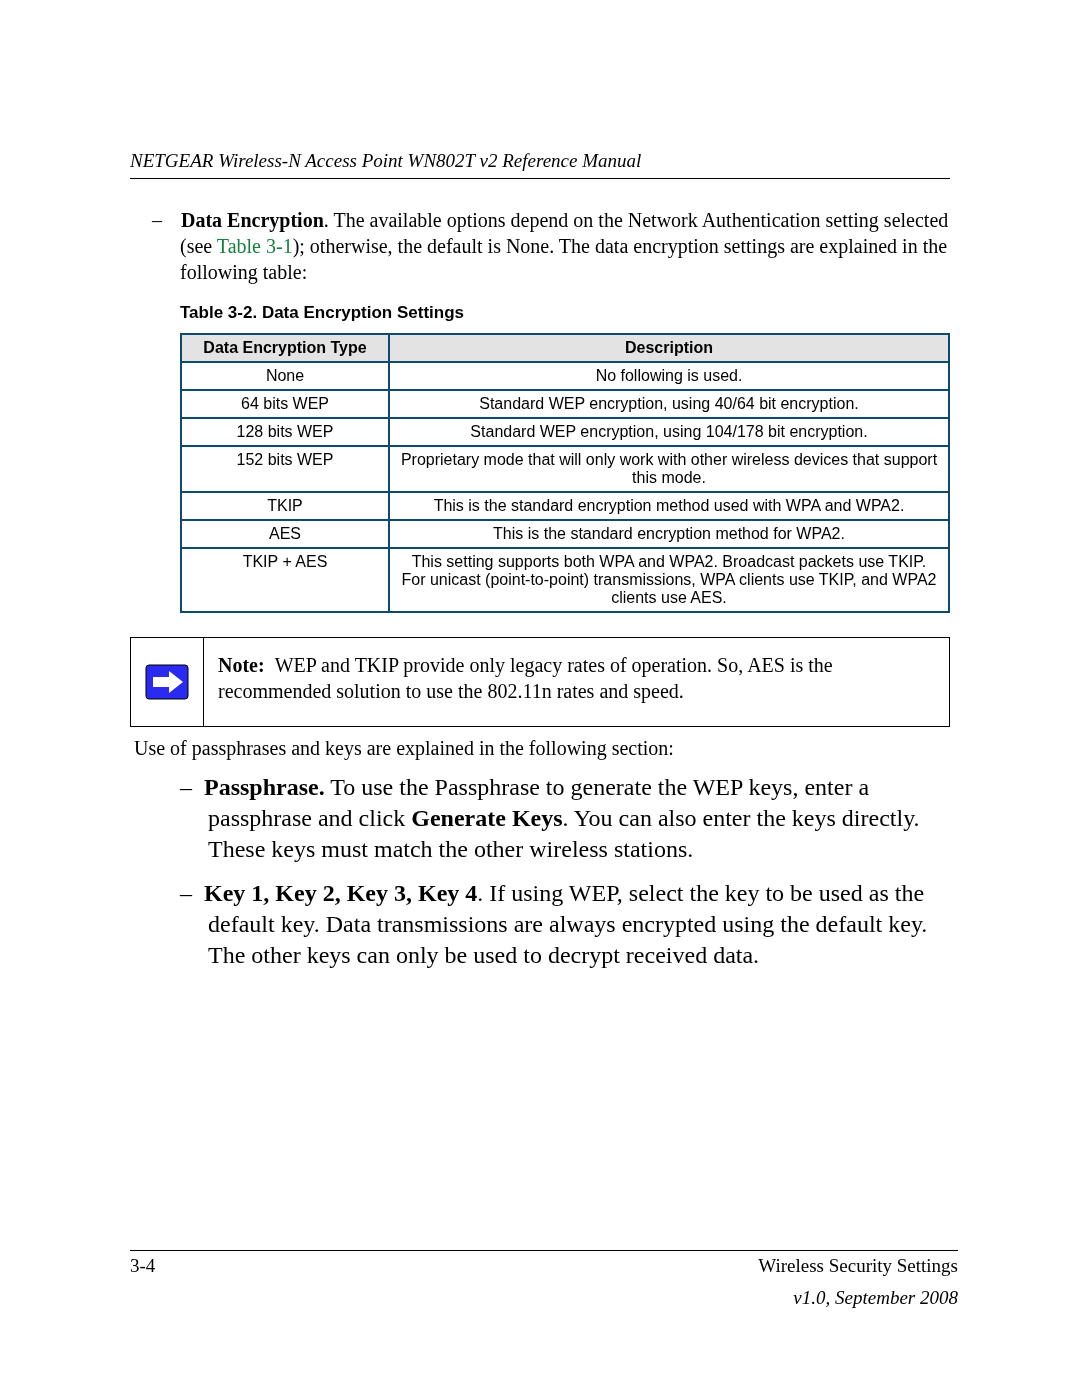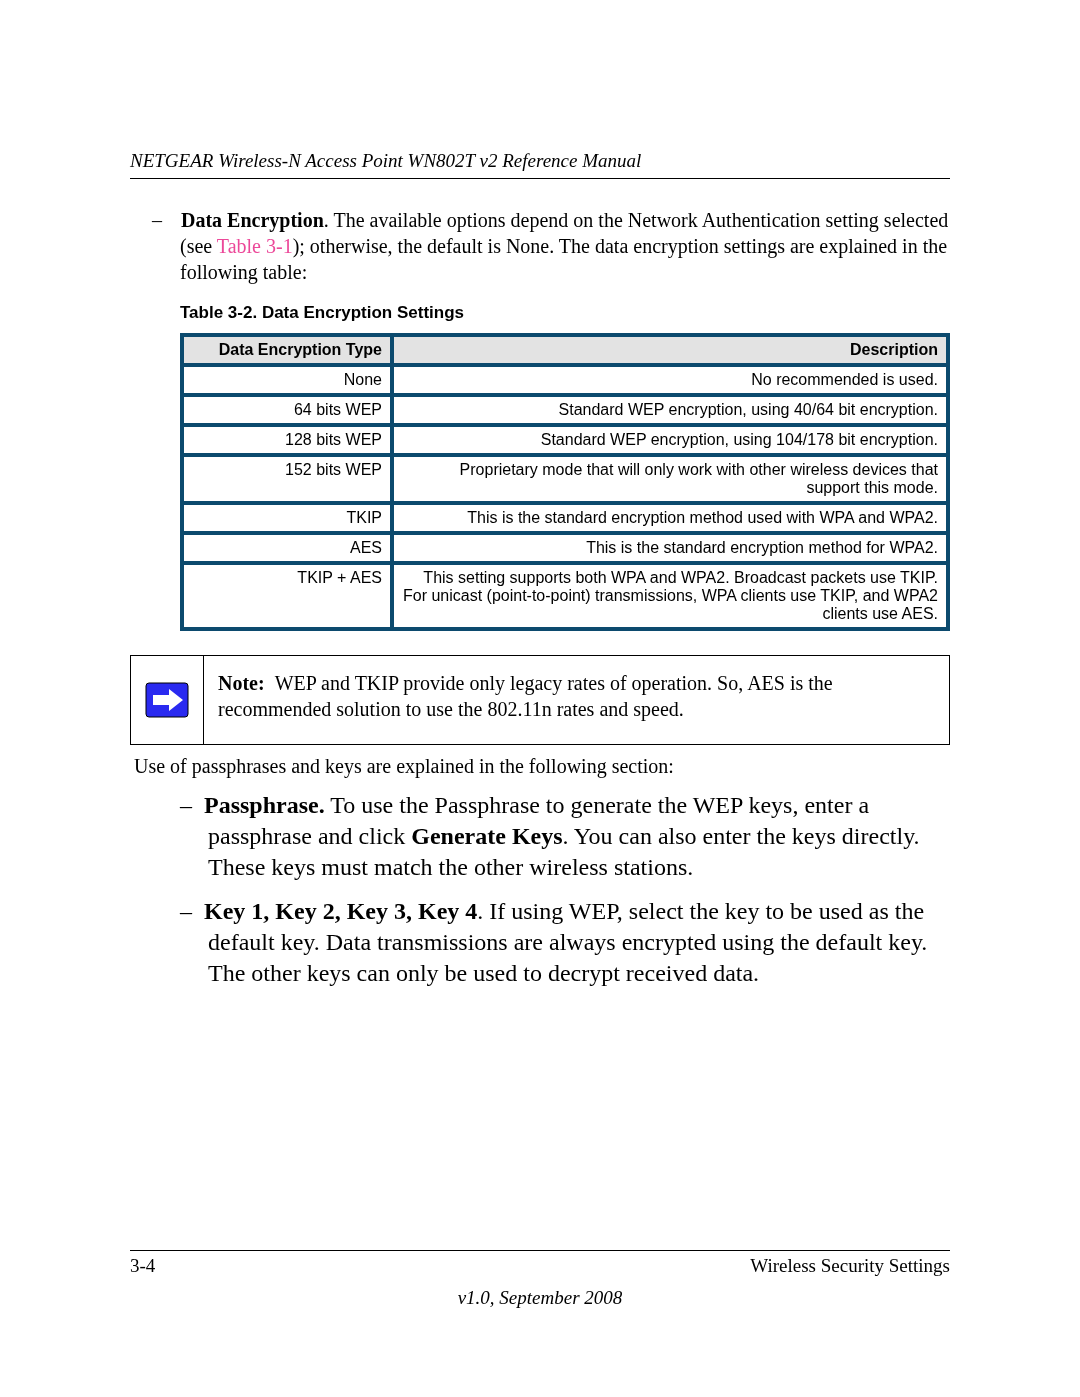--- a/index.html
+++ b/index.html
@@ -42,24 +42,24 @@
     margin: 0 0 10px 50px;
   }
   table.enc {
     border-collapse: collapse;
     width: calc(100% - 50px);
     margin-left: 50px;
     font-family: Arial, Helvetica, sans-serif;
     font-size: 16px;
   }
   table.enc th, table.enc td {
-    border: 4px solid #0c4a6e;
+    border: 2px solid #0c4a6e;
     padding: 4px 8px;
     vertical-align: top;
-    text-align: right;
+    text-align: center;
   }
   table.enc th {
     background: #e3e3e3;
     font-weight: bold;
   }
   table.enc td.col-type {
     width: 190px;
   }
   .note-box {
     border: 1px solid #000;
@@ -87,37 +87,37 @@
     font-size: 20px;
     margin: 0 0 12px 4px;
   }
   .bullet-para {
     font-size: 24px;
     line-height: 1.3;
     margin: 0 0 12px 78px;
     text-indent: -28px;
   }
   .link {
-    color: #ec4899;
+    color: #15803d;
   }
   .footer {
     position: absolute;
     left: 130px;
-    right: 130px;
+    right: 122px;
     bottom: 88px;
     font-size: 19px;
   }
   .footer-line {
     display: flex;
     justify-content: space-between;
     border-top: 1.5px solid #000;
     padding-top: 4px;
   }
   .footer-version {
-    text-align: center;
+    text-align: right;
     font-style: italic;
     margin-top: 10px;
   }
   .arrow-svg {
     width: 44px;
     height: 36px;
   }
 </style>
 </head>
 <body>
@@ -137,21 +137,21 @@
   <table class="enc">
     <thead>
       <tr>
         <th>Data Encryption Type</th>
         <th>Description</th>
       </tr>
     </thead>
     <tbody>
       <tr>
         <td class="col-type">None</td>
-        <td>No recommended is used.</td>
+        <td>No following is used.</td>
       </tr>
       <tr>
         <td class="col-type">64 bits WEP</td>
         <td>Standard WEP encryption, using 40/64 bit encryption.</td>
       </tr>
       <tr>
         <td class="col-type">128 bits WEP</td>
         <td>Standard WEP encryption, using 104/178 bit encryption.</td>
       </tr>
       <tr>

